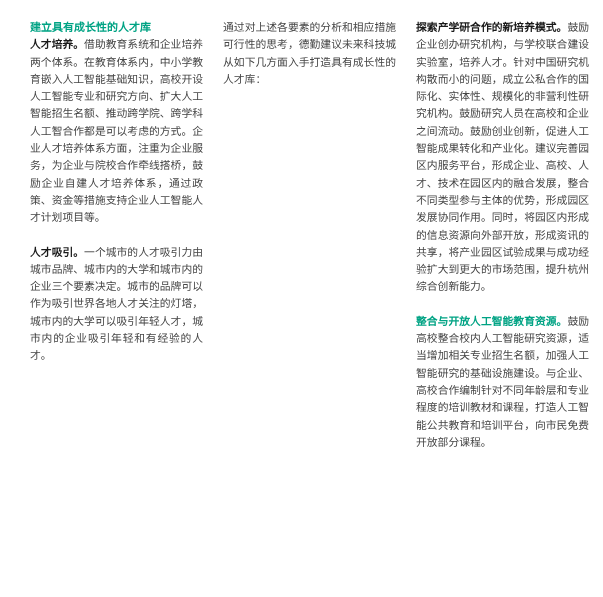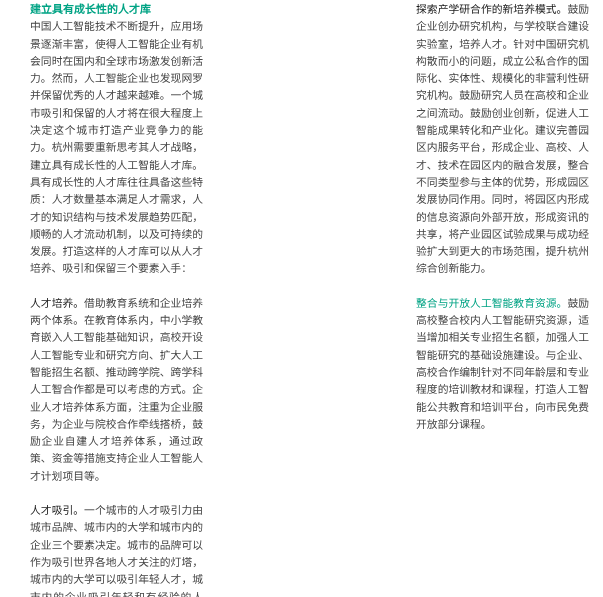--- a/index.html
+++ b/index.html
@@ -10,21 +10,21 @@
   body {
     width: 603px;
     height: 597px;
     overflow: hidden;
     font-family: "Liberation Sans", "DejaVu Sans", sans-serif;
   }
   .page {
     box-sizing: border-box;
     width: 603px;
     height: 597px;
-    padding: 1px 28px 8px 30px;
+    padding: 19px 28px 8px 30px;
     display: flex;
     gap: 20px;
     overflow: hidden;
   }
   .col {
     flex: 0 0 173px;
     width: 173px;
     font-size: 10.8px;
     line-height: 17.3px;
     color: var(--body-color, #454545);
@@ -39,41 +39,41 @@
     font-weight: bold;
     color: var(--accent-color, #00A384);
   }
   .para {
     margin: 0 0 17px 0;
   }
   .para:last-child {
     margin-bottom: 0;
   }
   .lead {
-    font-weight: normal;
+    font-weight: bold;
     color: var(--lead-color, #1a1a1a);
   }
   .lead.accent-lead {
     color: var(--accent-color, #00A384);
   }
 </style>
 </head>
 <body style="background: rgb(255, 255, 255);">
 
 <div class="page">
 
   <section class="col">
     <h2 class="section-heading">建立具有成长性的人才库</h2>
-    <p class="para"><span>中国人工智能技术不断提升，应用场景逐渐丰富，使得人工智能企业有机会同时在国内和全球市场激发创新活力。然而，人工智能企业也发现网罗并保留优秀的人才越来越难。一个城市吸引和保留的人才将在很大程度上决定这个城市打造产业竞争力的能力。杭州需要重新思考其人才战略，建立具有成长性的人工智能人才库。具有成长性的人才库往往具备这些特质：人才数量基本满足人才需求，人才的知识结构与技术发展趋势匹配，顺畅的人才流动机制，以及可持续的发展。打造这样的人才库可以从人才培养、吸引和保留三个要素入手：</span></p>
     <p class="para"><span class="lead">人才培养。</span><span>借助教育系统和企业培养两个体系。在教育体系内，中小学教育嵌入人工智能基础知识，高校开设人工智能专业和研究方向、扩大人工智能招生名额、推动跨学院、跨学科人工智合作都是可以考虑的方式。企业人才培养体系方面，注重为企业服务，为企业与院校合作牵线搭桥，鼓励企业自建人才培养体系，通过政策、资金等措施支持企业人工智能人才计划项目等。</span></p>
     <p class="para"><span class="lead">人才吸引。</span><span>一个城市的人才吸引力由城市品牌、城市内的大学和城市内的企业三个要素决定。城市的品牌可以作为吸引世界各地人才关注的灯塔，城市内的大学可以吸引年轻人才，城市内的企业吸引年轻和有经验的人才。</span></p>
 
   </section>
 
   <section class="col">
+    <p class="para"><span>通过对上述各要素的分析和相应措施可行性的思考，德勤建议未来科技城从如下几方面入手打造具有成长性的人才库：</span></p>
   </section>
 
   <section class="col">
     <p class="para"><span class="lead">探索产学研合作的新培养模式。</span><span>鼓励企业创办研究机构，与学校联合建设实验室，培养人才。针对中国研究机构散而小的问题，成立公私合作的国际化、实体性、规模化的非营利性研究机构。鼓励研究人员在高校和企业之间流动。鼓励创业创新，促进人工智能成果转化和产业化。建议完善园区内服务平台，形成企业、高校、人才、技术在园区内的融合发展，整合不同类型参与主体的优势，形成园区发展协同作用。同时，将园区内形成的信息资源向外部开放，形成资讯的共享，将产业园区试验成果与成功经验扩大到更大的市场范围，提升杭州综合创新能力。</span></p>
     <p class="para"><span class="lead accent-lead">整合与开放人工智能教育资源。</span><span>鼓励高校整合校内人工智能研究资源，适当增加相关专业招生名额，加强人工智能研究的基础设施建设。与企业、高校合作编制针对不同年龄层和专业程度的培训教材和课程，打造人工智能公共教育和培训平台，向市民免费开放部分课程。</span></p>
   </section>
 
 </div>
 
 </body></html>

